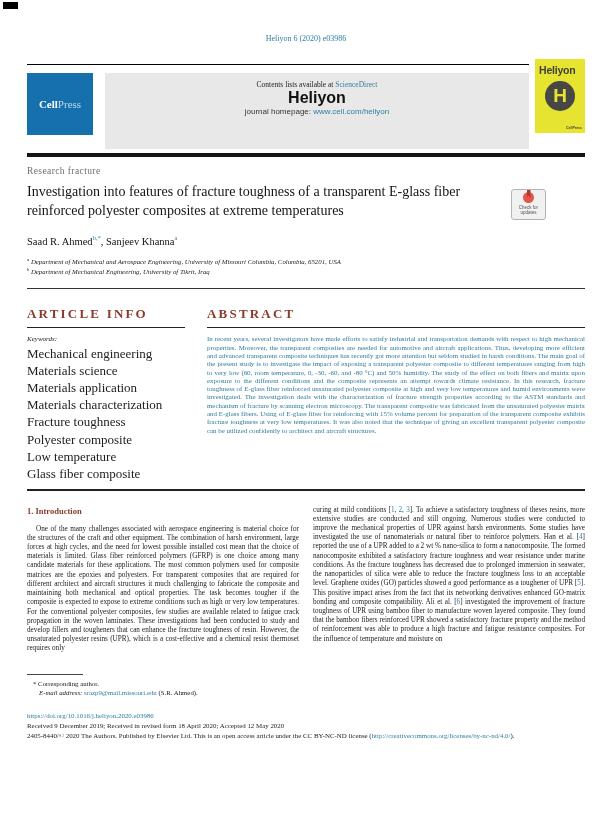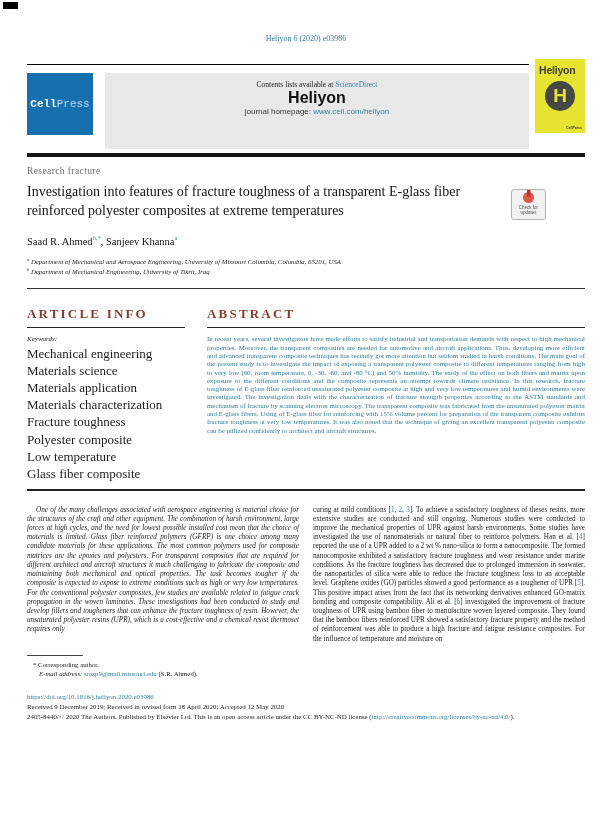--- a/index.html
+++ b/index.html
@@ -7,21 +7,21 @@
         font-family:"Liberation Serif", serif;color:#1c1c1c;overflow:hidden;}
   .corner-mark{position:absolute;left:3px;top:2px;width:15px;height:7px;background:#000;}
   .content{padding:0 27px;}
   .link{color:#2e7f9f;text-decoration:none;cursor:pointer;}
   .journal-ref{padding-top:34px;text-align:center;font-size:8px;color:#2e7f9f;}
 
   
   .banner{margin-top:21px;display:flex;align-items:flex-start;}
   .banner-main{flex:1;border-top:1.2px solid #000;padding-top:8px;display:flex;gap:12px;}
   .cellpress-box{width:66px;height:62px;background:#1570ad;color:#fff;display:flex;
-    align-items:center;justify-content:center;font-family:Liberation Mono, monospace;font-size:11px;}
+    align-items:center;justify-content:center;font-family:Liberation Serif, serif;font-size:11px;}
   .cellpress-box .press{opacity:.72;font-weight:400;text-align:right;}
   .cellpress-box .cell{font-weight:700;}
   .center-box{flex:1;height:62px;background:#e8e8e8;display:flex;flex-direction:column;
     padding:7px 0;box-sizing:content-box;text-align:center;}
   .contents-line{font-size:7.5px;color:#222;}
   .journal-name{font-family:"Liberation Sans",sans-serif;font-weight:700;font-size:16px;color:#111;}
   .homepage-line{font-family:"Liberation Sans",sans-serif;font-size:8px;color:#333;}
   .heliyon-logo{width:50px;height:74px;background:#e6e331;margin-left:6px;margin-top:-5px;
     padding:5px 4px 3px;box-sizing:border-box;position:relative;font-family:"Liberation Sans",sans-serif;}
   .hl-name{color:#3e3e3c;font-weight:700;font-size:10.5px;letter-spacing:-.2px;}
@@ -55,21 +55,21 @@
   .keywords-label{font-size:7px;font-style:italic;line-height:1.35;}
   .keyword{font-size:13px;line-height:1.32;}
   .abstract-text{font-size:6.9px;line-height:1.2;text-align:justify;color:#2e7b99;}
   .section-rule{height:1.5px;background:#222;margin-top:7px;}
 
   
   .intro{display:flex;gap:14px;margin-top:15px;}
   .col{flex:1;min-width:0;}
   .intro-heading{font-size:8.5px;font-weight:700;color:#8a3b2b;margin-bottom:9px;}
   .body-text{font-size:7.2px;line-height:1.28;text-align:justify;}
-  .indent{text-indent:9px;font-style:italic;}
+  .indent{text-indent:9px;}
 
   
   .footnote{margin-top:20px;}
   .footnote-rule{width:56px;height:1px;background:#444;margin-bottom:4px;}
   .footnote-text{font-size:6.8px;line-height:1.4;}
   .fn-line1{padding-left:6px;}
   .fn-line2{padding-left:12px;}
   .em-label{font-style:italic;}
   .footer{margin-top:13px;font-size:6.9px;line-height:1.5;}
   .license-line .link{word-break:break-all;}
@@ -148,20 +148,21 @@
       <div class="abs-col">
         <div class="sec-heading">ABSTRACT</div>
         <div class="col-rule"></div>
         <div class="abstract-text">In recent years, several investigators have made efforts to satisfy industrial and transportation demands with respect to high mechanical properties. Moreover, the transparent composites are needed for automotive and aircraft applications. Thus, developing more efficient and advanced transparent composite techniques has recently got more attention but seldom studied in harsh conditions. The main goal of the present study is to investigate the impact of exposing a transparent polyester composite to different temperatures ranging from high to very low (60, room temperature, 0, -30, -60, and -80 °C) and 50% humidity. The study of the effect on both fibers and matrix upon exposure to the different conditions and the composite represents an attempt towards climate resistance. In this research, fracture toughness of E-glass fiber reinforced unsaturated polyester composite at high and very low temperatures and humid environments were investigated. The investigation deals with the characterization of fracture strength properties according to the ASTM standards and mechanism of fracture by scanning electron microscopy. The transparent composite was fabricated from the unsaturated polyester matrix and E-glass fibers. Using of E-glass fiber for reinforcing with 15% volume percent for preparation of the transparent composite exhibits fracture toughness at very low temperatures. It was also noted that the technique of giving an excellent transparent polyester composite can be utilized confidently to architect and aircraft structures.</div>
       </div>
     </div>
     <div class="section-rule"></div>
 
     <div class="intro">
       <div class="col">
+        <div class="intro-heading">1. Introduction</div>
         <div class="body-text indent">One of the many challenges associated with aerospace engineering is material choice for the structures of the craft and other equipment. The combination of harsh environment, large forces at high cycles, and the need for lowest possible installed cost mean that the choice of materials is limited. Glass fiber reinforced polymers (GFRP) is one choice among many candidate materials for these applications. The most common polymers used for composite matrices are the epoxies and polyesters. For transparent composites that are required for different architect and aircraft structures it much challenging to fabricate the composite and maintaining both mechanical and optical properties. The task becomes tougher if the composite is expected to expose to extreme conditions such as high or very low temperatures. For the conventional polyester composites, few studies are available related to fatigue crack propagation in the woven laminates. These investigations had been conducted to study and develop fillers and tougheners that can enhance the fracture toughness of resin. However, the unsaturated polyester resins (UPR), which is a cost-effective and a chemical resist thermoset requires only</div>
         <div class="footnote">
           <div class="footnote-rule"></div>
           <div class="footnote-text">
             <div class="fn-line1">* Corresponding author.</div>
             <div class="fn-line2">
               <span class="em-label">E-mail address: </span><span class="link">srazp9@mail.missouri.edu</span><span> (S.R. Ahmed).</span>
             </div>
           </div>
         </div>

